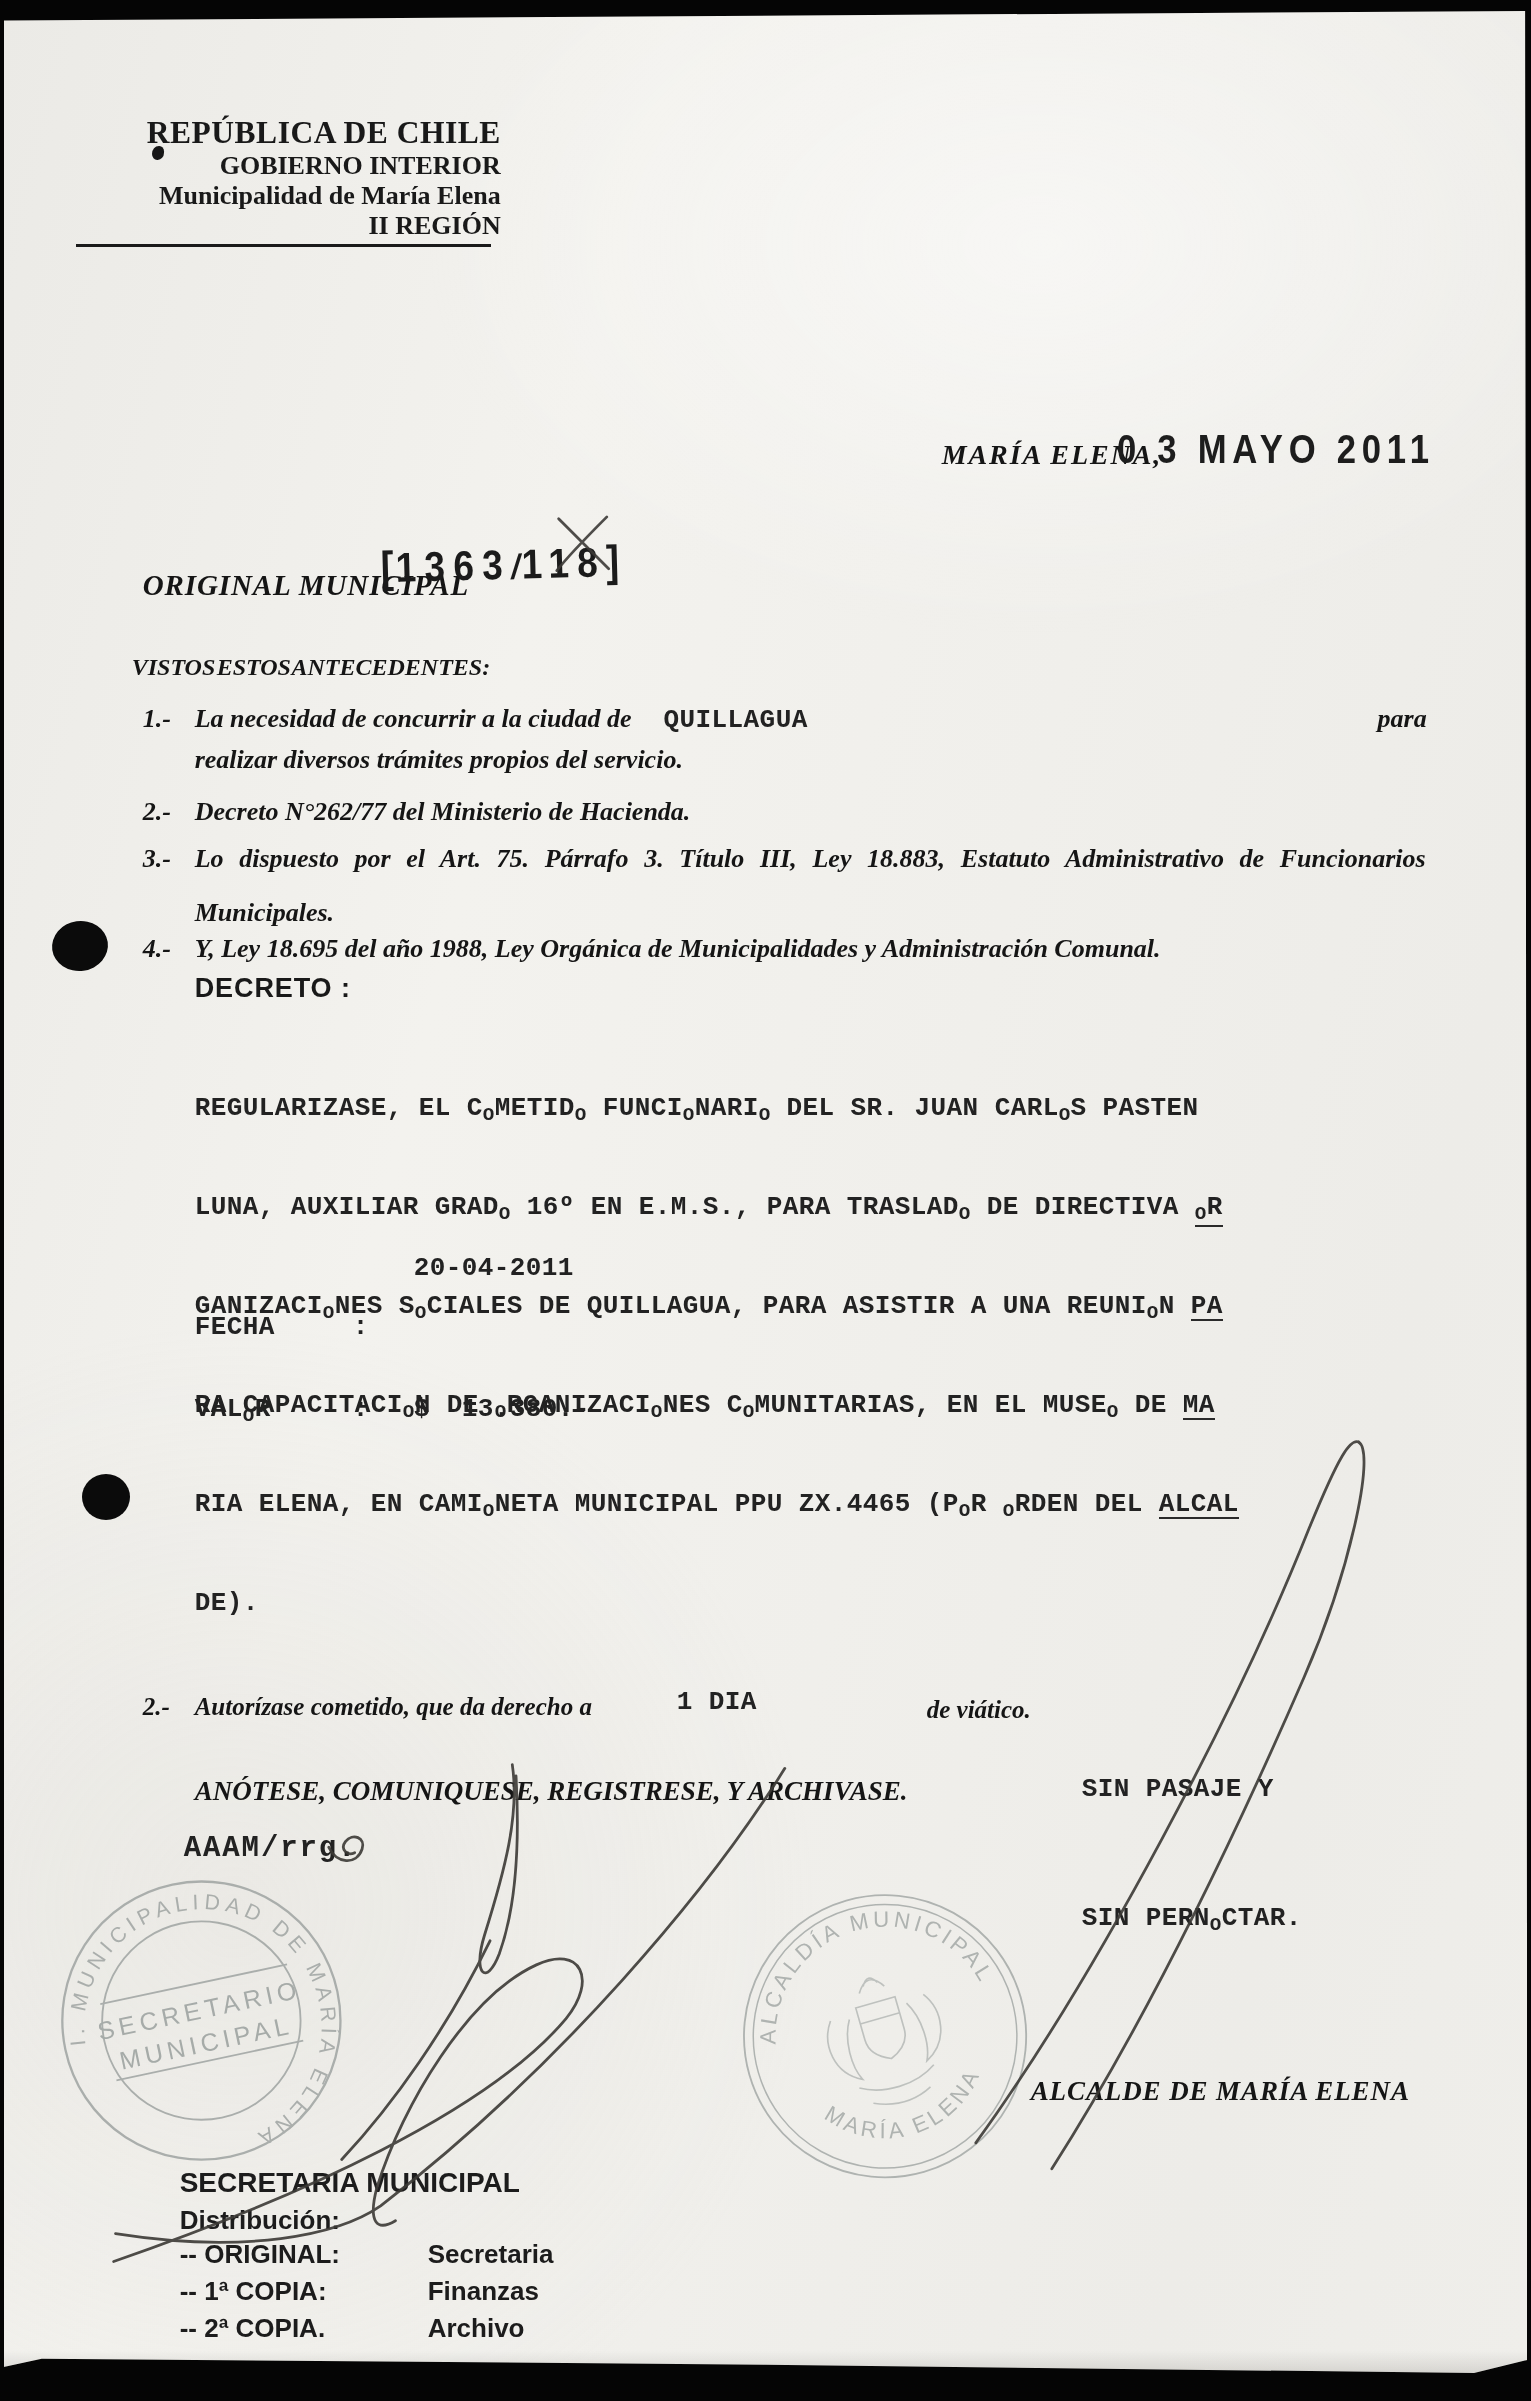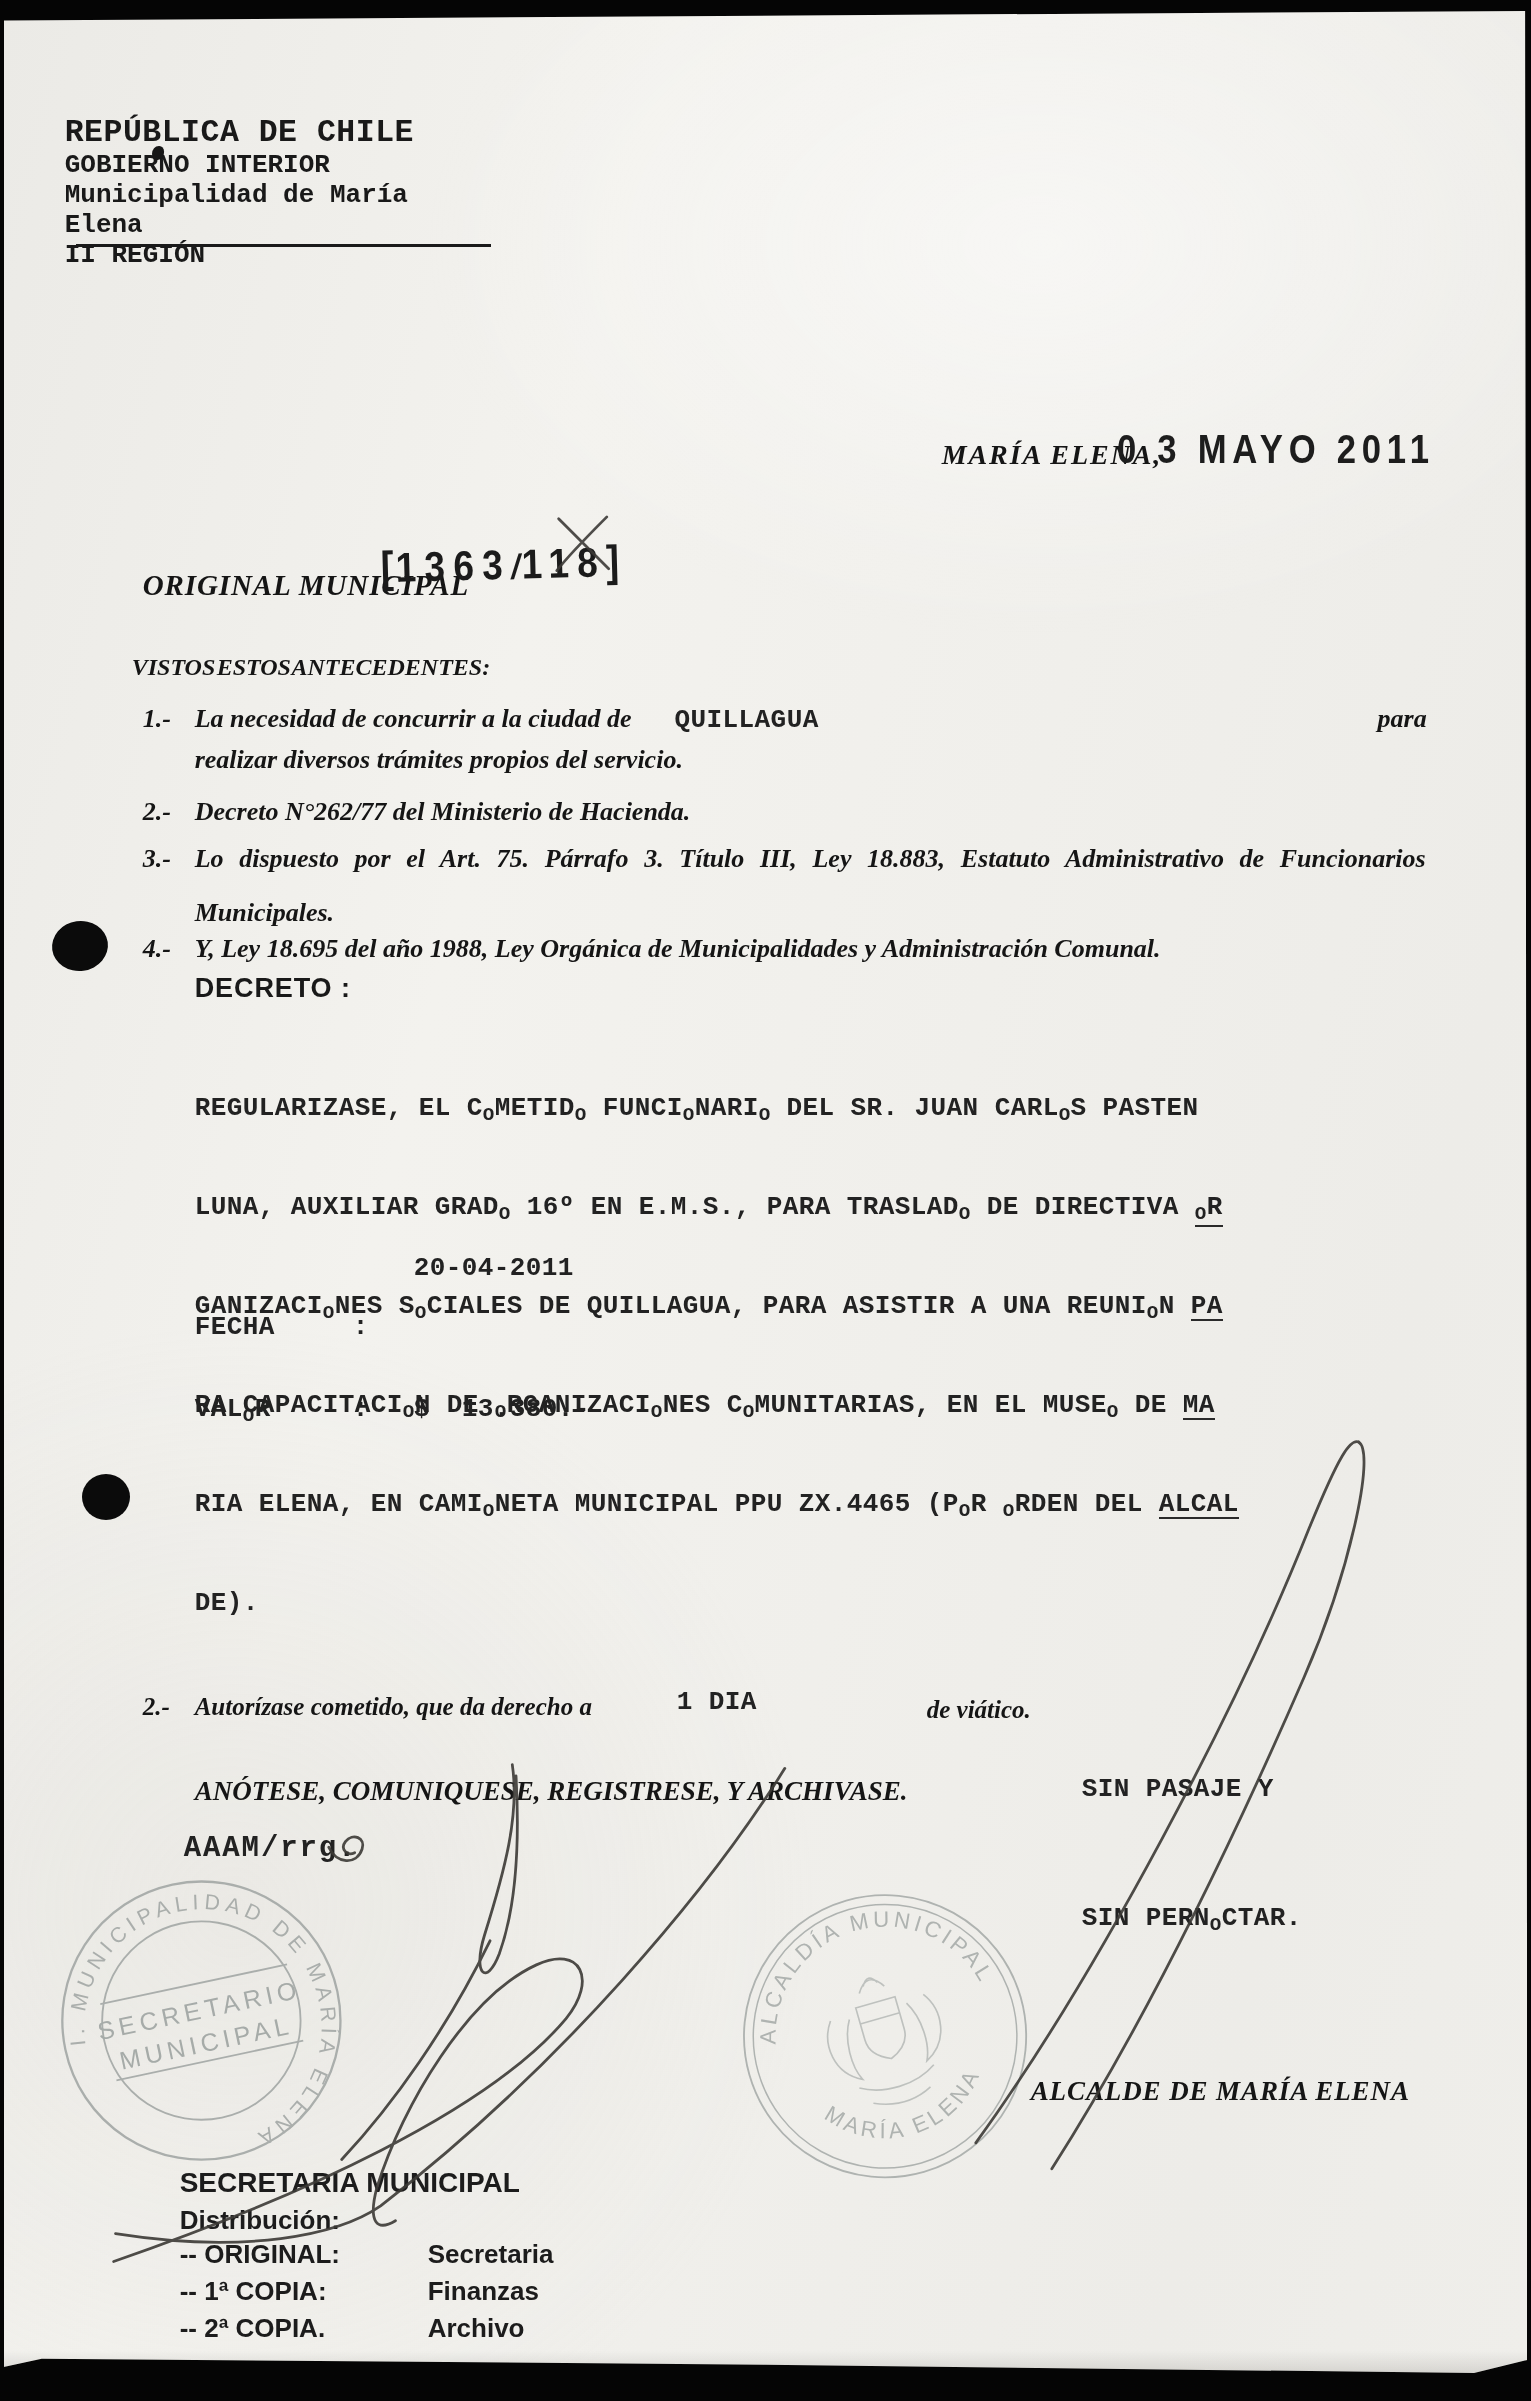--- a/index.html
+++ b/index.html
@@ -8,21 +8,21 @@
   #paper{position:absolute;left:3.7px;top:7.4px;right:4.6px;bottom:18.5px;
          background:
            radial-gradient(1020px 649px at 68% 10%, rgba(255,255,255,.45), transparent 60%),
            radial-gradient(834px 834px at 15% 80%, rgba(210,208,202,.25), transparent 70%),
            linear-gradient(104deg,#ebeae6 0%,#f3f2ee 32%,#f0efeb 58%,#edece8 82%,#efeeea 100%);
          clip-path:polygon(0% 0.55%, 99.85% 0.15%, 100% 99.05%, 96.5% 99.6%, 50% 99.25%, 2.5% 99.0%, 0% 99.35%);}
   #paper:after{content:"";position:absolute;left:0;right:0;bottom:0;height:31.5px;
          background:linear-gradient(to top, rgba(110,108,102,.28), transparent);}
   .abs{position:absolute;}
   
-  .lh{color:#191919;font-family:Liberation Mono, monospace;font-weight:bold;text-align:left;}
+  .lh{color:#191919;font-family:Liberation Serif, serif;font-weight:bold;text-align:right;}
   .lh-1{font-size:31.5px;letter-spacing:0.5px;}
   .lh-2,.lh-3,.lh-4{font-size:26px;}
   .rule{background:#1a1a1a;height:2.8px;}
   
   .ser{font-family:"Liberation Serif",serif;font-style:italic;font-weight:bold;color:#151515;}
   
   .tw{font-family:"Liberation Mono","DejaVu Sans Mono",monospace;font-weight:bold;color:#222;
       white-space:pre;letter-spacing:0.4px;}
   .lo{font-size:.74em;vertical-align:-0.27em;text-transform:uppercase;}
   .tw-tail{display:inline-block;border-bottom:2.8px solid #2a2a2a;padding-bottom:0px;line-height:1;}
@@ -60,21 +60,21 @@
     <div class="abs ser" style="left:139px;top:562px;font-size:29px;letter-spacing:0.9px;">ORIGINAL MUNICIPAL</div>
     <div class="abs stampink numstamp" style="left:376px;top:536px;">
       <span class="br">[</span><span>1363</span><span class="sl">/</span><span>118</span><span class="br">]</span>
     </div>
 
     <div class="abs ser" style="left:128px;top:647px;font-size:24px;word-spacing:-4.6px;">VISTOS ESTOS ANTECEDENTES:</div>
 
     <div class="abs" style="left:139px;top:697px;width:1284px;display:flex;align-items:baseline;">
       <span class="ser" style="font-size:26px;width:52px;">1.-</span>
       <span class="ser" style="font-size:26px;">La necesidad de concurrir a la ciudad de</span>
-      <span class="tw" style="font-size:26px;margin-left:43px;">QUILLAGUA</span>
+      <span class="tw" style="font-size:26px;margin-left:32px;">QUILLAGUA</span>
       <span style="flex:1;"></span>
       <span class="ser" style="font-size:26px;text-align:right;">para</span>
     </div>
     <div class="abs ser" style="left:191px;top:738px;font-size:26px;">realizar diversos trámites propios del servicio.</div>
 
     <div class="abs" style="left:139px;top:790px;display:flex;">
       <span class="ser" style="font-size:26px;width:52px;">2.-</span>
       <span class="ser" style="font-size:26px;">Decreto N°262/77 del Ministerio de Hacienda.</span>
     </div>
 

